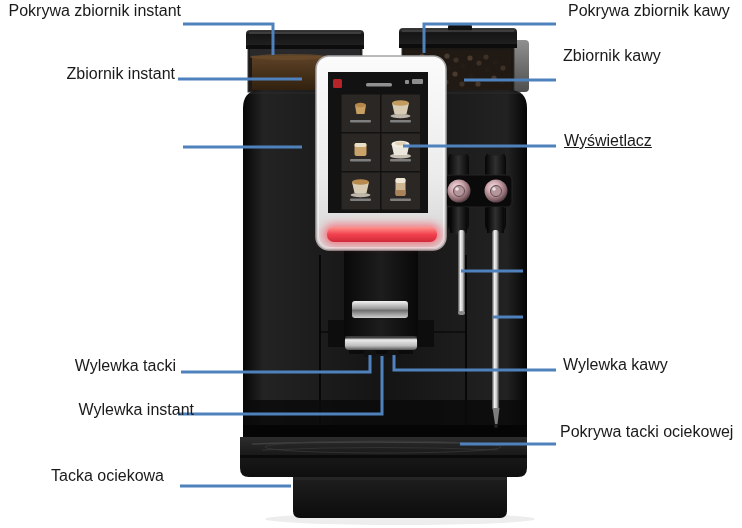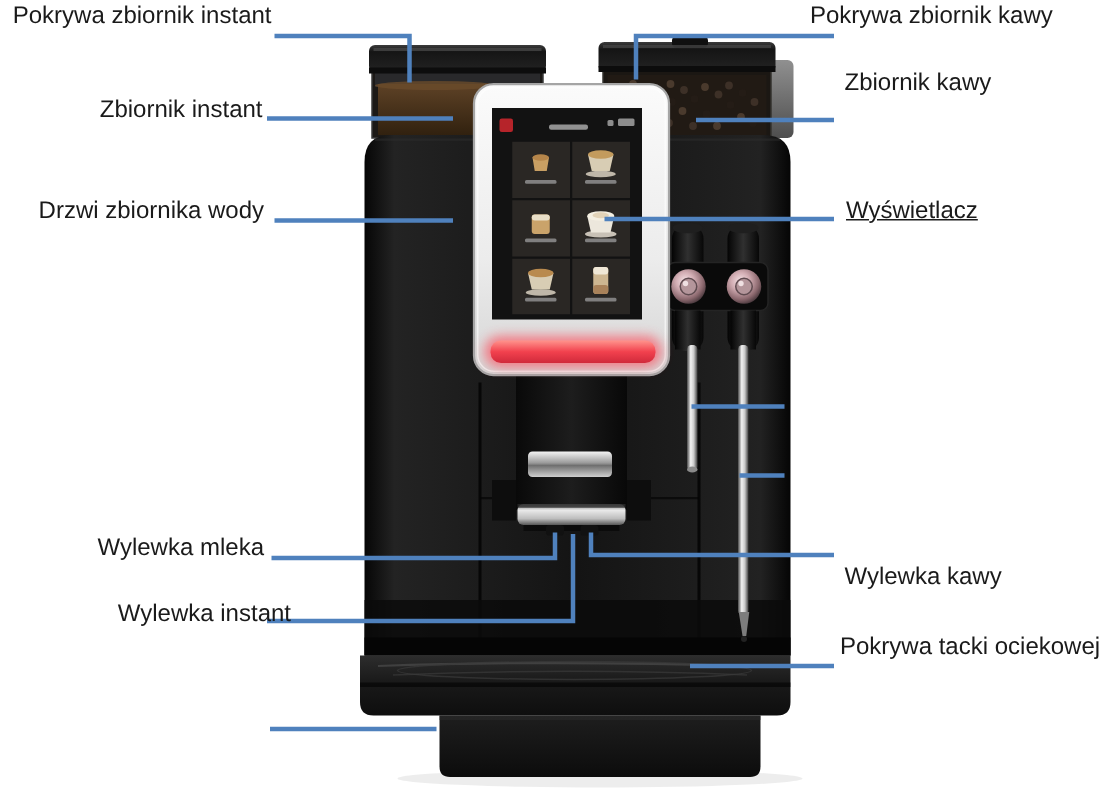--- a/index.html
+++ b/index.html
@@ -297,23 +297,23 @@
       <line class="pointer" x1="403" y1="146" x2="556" y2="146"></line>
       <polyline class="pointer" points="556,370 394,370 394,355"></polyline>
       <line class="pointer" x1="460" y1="444" x2="556" y2="444"></line>
       <line class="pointer" x1="461" y1="271" x2="523" y2="271"></line>
       <line class="pointer" x1="493" y1="317" x2="523" y2="317"></line>
     </g>
   </svg>
 
   <div class="label left" style="left:1px;top:1px;width:180px;">Pokrywa zbiornik instant</div>
   <div class="label left" style="left:0;top:64px;width:175px;">Zbiornik instant</div>
-  <div class="label left" style="left:0;top:131px;width:176px;">Drzwi zbiornika wody</div>
-  <div class="label left" style="left:0;top:356px;width:176px;">Wylewka mleka</div>
+  <div class="label left" style="left:0;top:356px;width:176px;">Wylewka tacki</div>
   <div class="label left" style="left:0;top:400px;width:173px;margin-left:21px;">Wylewka instant</div>
-
-  <div class="label right" style="left:540px;top:1px;">Pokrywa zbiornik kawy</div>
+  <div class="label left" style="left:0;top:466px;width:164px;">Tacka ociekowa</div>
+
+  <div class="label right" style="left:568px;top:1px;">Pokrywa zbiornik kawy</div>
   <div class="label right" style="left:563px;top:46px;">Zbiornik kawy</div>
   <div class="label right" style="left:564px;top:131px;text-decoration:underline;">Wyświetlacz</div>
-  <div class="label right" style="left:563px;top:355px;margin-top:20px;">Wylewka kawy</div>
+  <div class="label right" style="left:563px;top:355px;">Wylewka kawy</div>
   <div class="label right" style="left:560px;top:422px;">Pokrywa tacki ociekowej</div>
 
 </div>
 
 </body></html>

